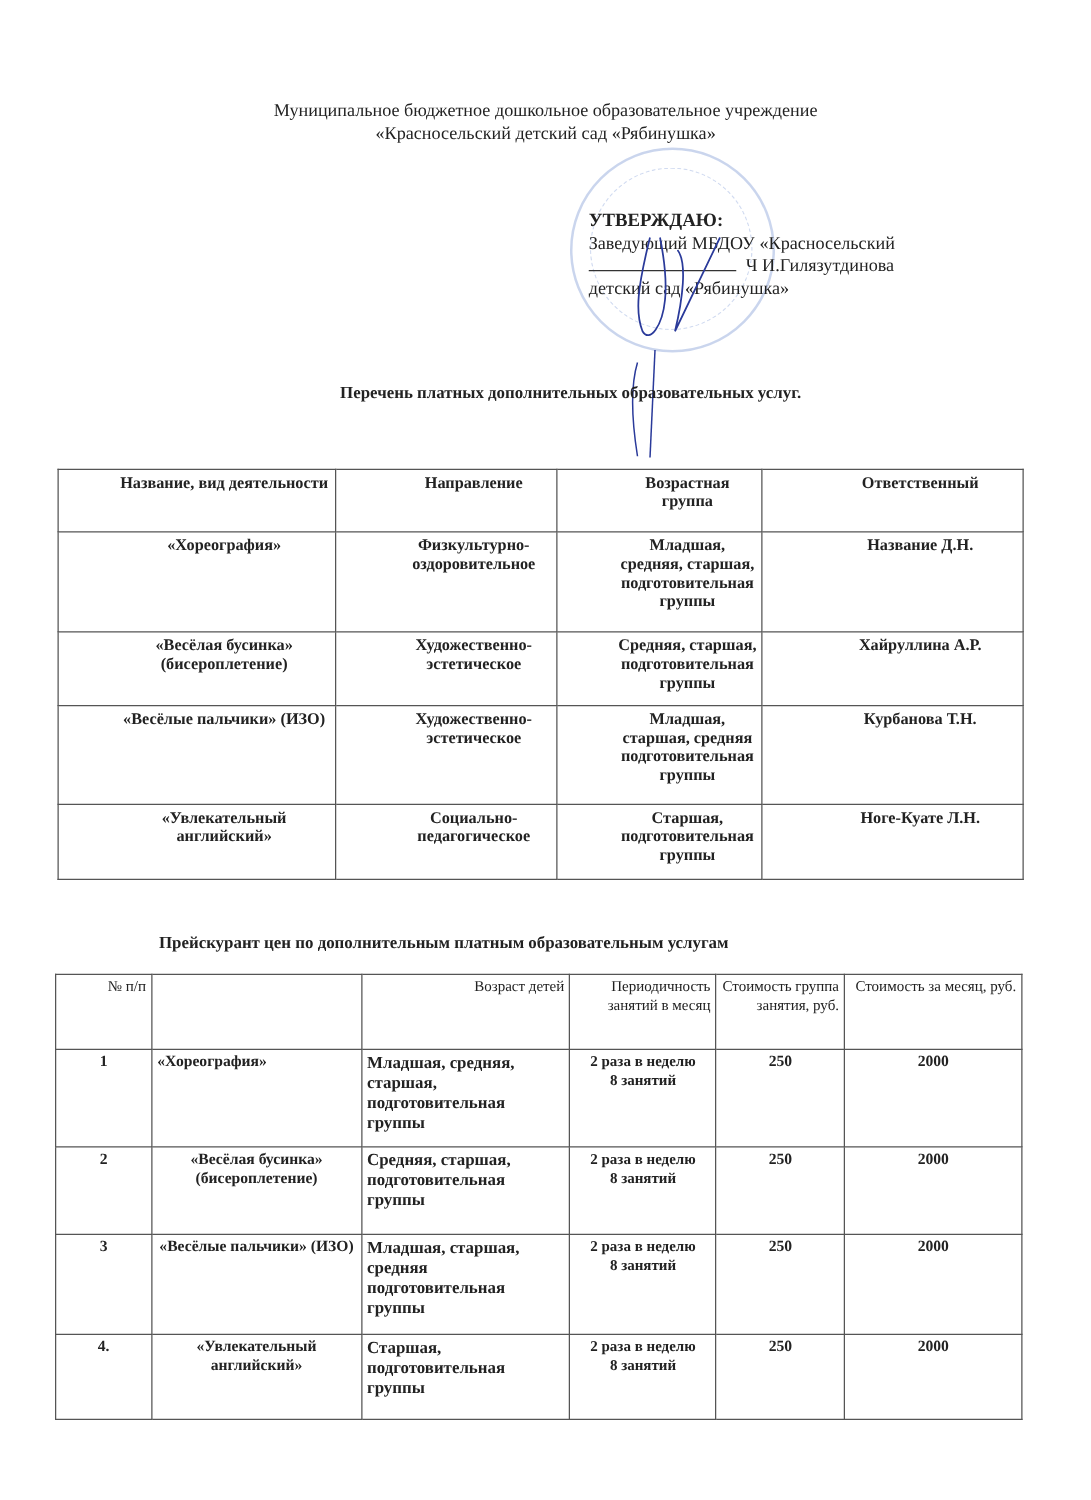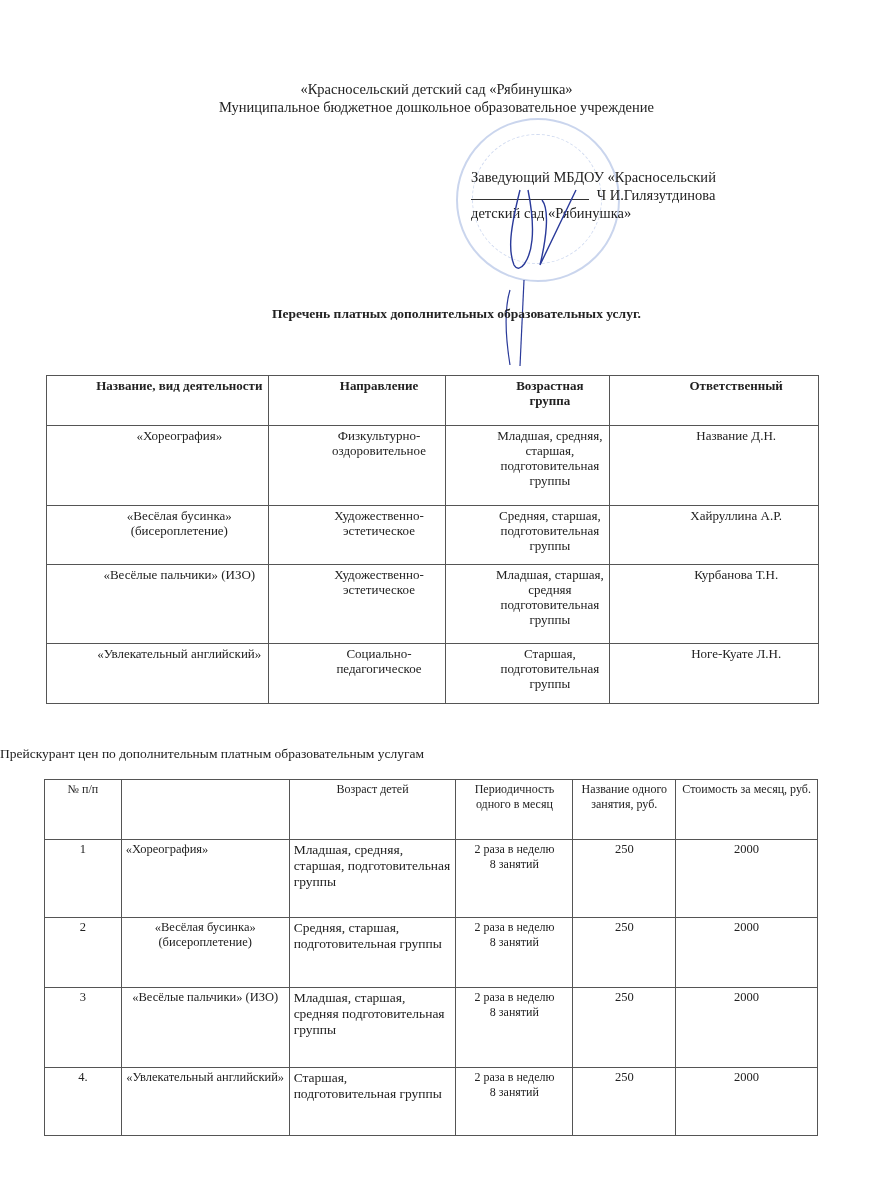--- a/index.html
+++ b/index.html
@@ -7,45 +7,46 @@
          font-family:"Liberation Serif", "DejaVu Serif", serif; color:#222; }
   .abs { position:absolute; }
   .header { left:0; width:873px; top:80px; text-align:center; font-size:14.5px; line-height:18px; }
   .approve { left:471px; top:168px; font-size:14.5px; line-height:18px; }
   .approve .title { font-weight:bold; font-size:15px; }
   .sign-line { display:inline-block; width:118px; border-bottom:1px solid #333; margin-right:4px; vertical-align:baseline; height:10px; }
   .stamp { left:456px; top:118px; width:160px; height:160px; border-radius:50%; border:2px solid #b9c8e8; opacity:.75; }
   .stamp .inner { position:absolute; left:14px; top:14px; width:128px; height:128px; border-radius:50%; border:1px dashed #c3d0ec; }
   .sig { left:480px; top:170px; }
   .list-title { left:0; width:873px; top:306px; text-align:center; font-weight:bold; font-size:13.5px;padding-left:20px; }
-  .price-title { left:0; width:710px; top:746px; text-align:left; font-weight:normal; font-size:13.5px; }
+  .price-title { left:0; width:710px; top:746px; text-align:center; font-weight:bold; font-size:13.5px; }
   table { border-collapse:collapse; position:absolute; font-size:12.5px; line-height:15px; }
-  td, th { border:1px solid #555; vertical-align:top; text-align:center; padding:2px 4px; }
+  td, th { border:1px solid #555; vertical-align:top; text-align:center; padding:2px 4px;font-weight:bold; }
   th { font-weight:bold; font-size:13px; }
   #t1 { left:46px; top:375px; width:773px; }
   #t1 td, #t1 th { font-size:13px;padding-left:48px; }
   #t2 { left:44px; top:779px; width:774px; }
-  #t2 th { font-weight:normal; font-size:12px; }
+  #t2 th { font-weight:normal; font-size:12px;text-align:right; }
   #t2 td.l { text-align:left; }
   #t2 td.j { text-align:left; font-size:13.5px; line-height:16px; }
   #t2 td.p { font-size:12px;margin-top:25px; }
 </style>
 </head>
 <body>
 
 <div class="abs header">
+  <div>Муниципальное бюджетное дошкольное образовательное учреждение</div>
   <div>«Красносельский детский сад «Рябинушка»</div>
-  <div>Муниципальное бюджетное дошкольное образовательное учреждение</div>
 </div>
 
 <div class="abs stamp">
     <div class="inner"></div>
   </div>
 
 <div class="abs approve">
+  <div class="title">УТВЕРЖДАЮ:</div>
   <div>Заведующий МБДОУ «Красносельский</div>
   <div>
     <span class="sign-line"></span>
     <span>Ч И.Гилязутдинова</span>
   </div>
   <div>детский сад «Рябинушка»</div>
 </div>
 
 <svg class="abs sig" width="140" height="200" viewBox="0 0 140 200">
   <path d="M40 20 C 30 60, 28 80, 34 95 C 40 105, 50 90, 52 70 C 54 50, 50 30, 48 20" fill="none" stroke="#2a3a9a" stroke-width="1.4"></path>
@@ -106,22 +107,22 @@
       <col style="width:167px">
       <col style="width:117px">
       <col style="width:103px">
       <col style="width:142px">
     </colgroup>
   <tbody>
       <tr style="height:60px">
     <th>№ п/п</th>
     <th></th>
     <th>Возраст детей</th>
-    <th>Периодичность одного в месяц</th>
-    <th>Название одного занятия, руб.</th>
+    <th>Периодичность занятий в месяц</th>
+    <th>Стоимость группа занятия, руб.</th>
     <th>Стоимость за месяц, руб.</th>
   </tr>
   <tr style="height:78px">
     <td>1</td>
     <td class="l">«Хореография»</td>
     <td class="j">Младшая, средняя, старшая, подготовительная группы</td>
     <td class="p">
           <div>2 раза в неделю</div>
           <div>8 занятий</div>
         </td>

